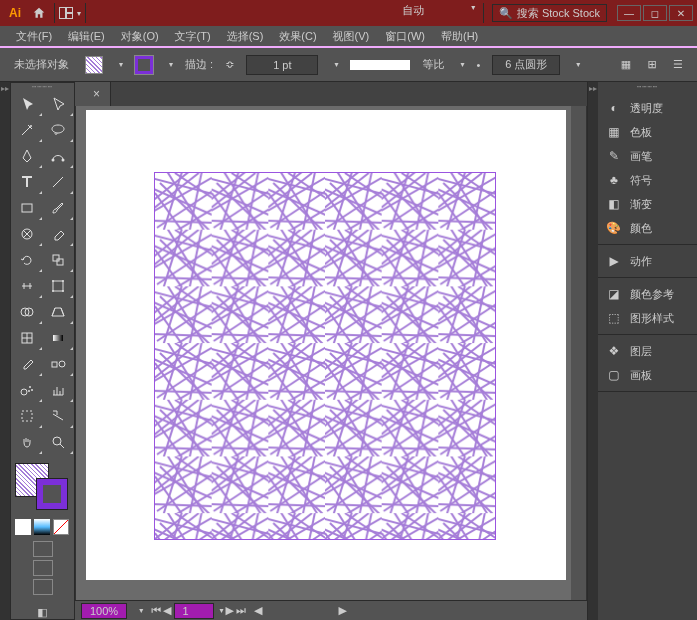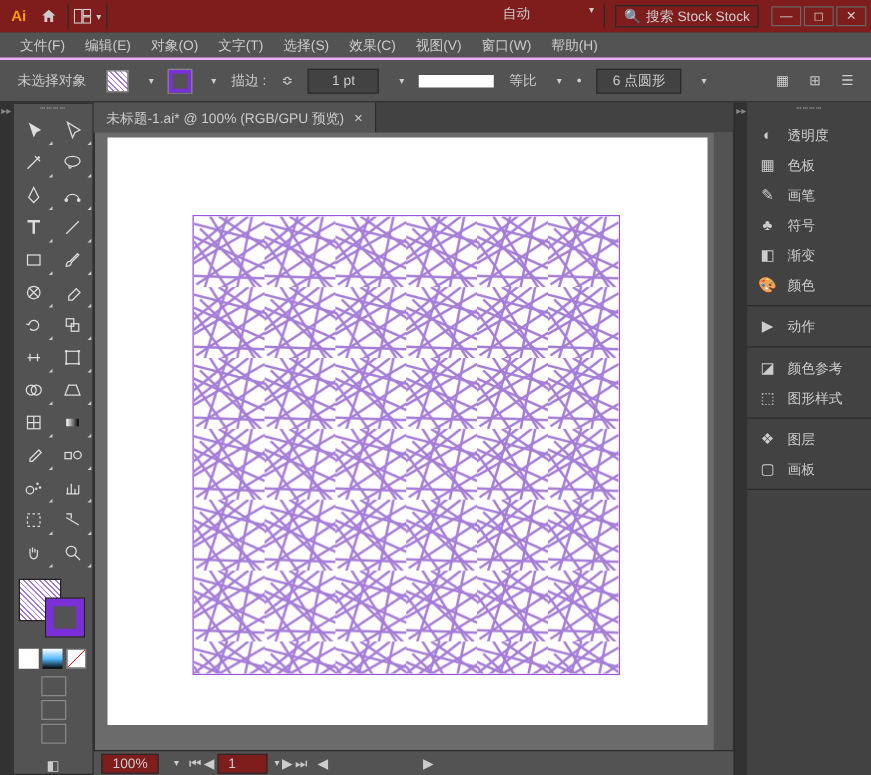--- a/index.html
+++ b/index.html
@@ -15,21 +15,21 @@
 .win-btns { display: flex; margin-left: 8px; }
 .win-btn { width: 24px; height: 16px; border: 1px solid #666; display: flex; align-items: center; justify-content: center; margin-left: 2px; font-size: 10px; color: #ccc; }
 .menubar { height: 22px; background: #535353; display: flex; align-items: center; padding: 0 8px; border-bottom: 2px solid #f0abfc; }
 .menu-item { padding: 0 8px; height: 20px; display: flex; align-items: center; }
 .controlbar { height: 34px; background: #535353; display: flex; align-items: center; padding: 0 10px; border-bottom: 1px solid #2a2a2a; gap: 12px; }
 .noselect { padding: 0 4px; }
 .swatch { width: 18px; height: 18px; border: 1px solid #888; }
 .fill-swatch { background: repeating-linear-gradient(45deg,#a57dd8,#a57dd8 1px,#fff 1px,#fff 3px); }
 .stroke-swatch { border: 3px solid #7b2fd8; background: transparent; box-shadow: 0 0 0 1px #888; width: 18px; height: 18px; }
 .ctrl-label { }
-.num-field { width: 57px; height: 20px; border: 1px solid #2a2a2a; background: #424242; display: flex; align-items: center; justify-content: center; }
+.num-field { width: 72px; height: 20px; border: 1px solid #2a2a2a; background: #424242; display: flex; align-items: center; justify-content: center; }
 .stroke-preview { width: 60px; height: 10px; background: #fff; }
 .ctrl-right { margin-left: auto; display: flex; align-items: center; gap: 8px; }
 .small-ico { width: 18px; height: 18px; display: flex; align-items: center; justify-content: center; }
 .workspace { position: absolute; top: 82px; left: 0; right: 0; bottom: 0; display: flex; }
 .toolpanel-col { width: 10px; background: #323232; display: flex; align-items: flex-start; justify-content: center; padding-top: 2px; color: #888; font-size: 8px; }
 .toolbox { width: 65px; background: #535353; border: 1px solid #2a2a2a; display: flex; flex-direction: column; }
 .grip { height: 10px; display: flex; align-items: center; justify-content: center; color: #888; font-size: 7px; letter-spacing: 1px; }
 .tool-grid { display: grid; grid-template-columns: 1fr 1fr; }
 .tool { height: 26px; display: flex; align-items: center; justify-content: center; color: #ddd; position: relative; }
 .corner { position: absolute; right: 1px; bottom: 1px; width: 0; height: 0; border-left: 3px solid transparent; border-bottom: 3px solid #ccc; }
@@ -48,21 +48,21 @@
 .doc-area { flex: 1; background: #323232; display: flex; flex-direction: column; }
 .tabbar { height: 24px; background: #424242; display: flex; align-items: center; }
 .doctab { background: #535353; height: 24px; display: flex; align-items: center; padding: 0 10px; border-right: 1px solid #2a2a2a; }
 .doctab .close { margin-left: 8px; font-size: 12px; }
 .canvas-wrap { flex: 1; background: #6b6b6b; position: relative; overflow: hidden; margin: 0 1px; }
 .paper { position: absolute; left: 10px; top: 4px; width: 480px; height: 470px; background: #fff; }
 .artwork { position: absolute; left: 78px; top: 66px; width: 342px; height: 368px; border: 1px solid #9a54e0; background: #fff; overflow: hidden; }
 .pattern { width: 100%; height: 100%; }
 .scroll-v { position: absolute; right: 0; top: 0; bottom: 0; width: 15px; background: #535353; }
 .statusbar { height: 20px; background: #535353; display: flex; align-items: center; padding: 0 6px; gap: 8px; border-top: 1px solid #2a2a2a; }
-.zoom-field { border: 1px solid #2a2a2a; padding: 0 8px; height: 16px; display: flex; align-items: center; background: #7f1d1d; }
+.zoom-field { border: 1px solid #2a2a2a; padding: 0 8px; height: 16px; display: flex; align-items: center; background: #a21caf; }
 .nav-arrows { display: flex; align-items: center; color: #888; gap: 2px; }
 .right-panels { width: 110px; background: #424242; border-left: 1px solid #2a2a2a; display: flex; }
 .collapse-col { width: 10px; background: #323232; display: flex; align-items: flex-start; justify-content: center; padding-top: 2px; color: #888; font-size: 8px; }
 .panel-list { flex: 1; background: #424242; }
 .panel-group { border-bottom: 1px solid #2a2a2a; padding: 4px 0; }
 .panel-item { height: 24px; display: flex; align-items: center; padding: 0 8px; gap: 8px; }
 .panel-ico { width: 16px; height: 16px; display: flex; align-items: center; justify-content: center; font-size: 12px; }
 svg { display: block; }
 </style>
 </head>
@@ -517,21 +517,20 @@
       <div class="dm"></div>
     </div>
     <div class="screen-toggle">
       <div class="small-ico">◧</div>
     </div>
   </div>
 
   <div class="doc-area">
     <div class="tabbar">
       <div class="doctab">
-        <span>未标题-1.ai* @ 100% (RGB/GPU 预览)</span>
         <span class="close">×</span>
       </div>
     </div>
     <div class="canvas-wrap">
       <div class="paper"></div>
       <div class="artwork">
         <svg class="pattern" viewBox="0 0 342 368" preserveAspectRatio="none">
           <defs>
             <pattern id="scr" width="57" height="57" patternUnits="userSpaceOnUse">
               <rect width="57" height="57" fill="#fff"></rect>

